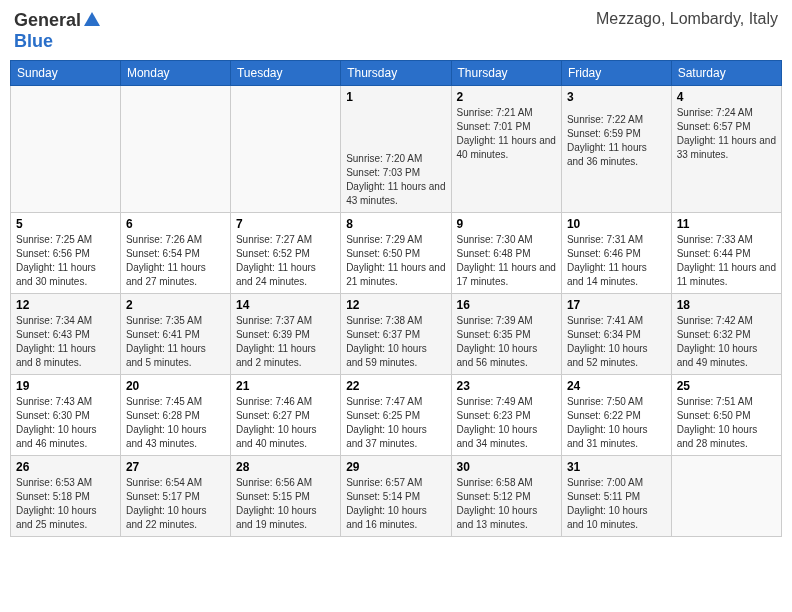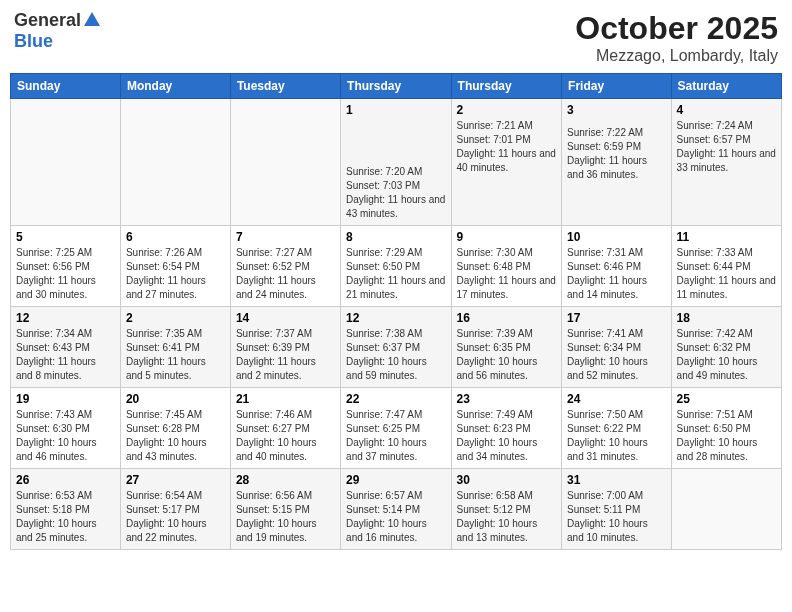--- a/index.html
+++ b/index.html
@@ -54,21 +54,21 @@
       width: 100%;
       border-collapse: collapse;
       font-size: 11px;
     }
     .calendar th {
       background: #2a6fc9;
       color: #fff;
       text-align: left;
       padding: 5px 6px;
       font-size: 12px;
-      font-weight: bold;
+      font-weight: normal;
       border: 1px solid #1a5aaa;
     }
     .calendar td {
       vertical-align: top;
       border: 1px solid #ccc;
       padding: 4px 5px;
       width: 113px;
       min-height: 80px;
       background: #fff;
     }
@@ -109,21 +109,20 @@
         <svg width="18" height="18" viewBox="0 0 18 18">
           <polygon points="9,2 17,16 1,16" fill="#2a6fc9"></polygon>
         </svg>
       </span>
     </div>
     <div>
       <span class="logo-blue">Blue</span>
     </div>
   </div>
   <div class="title-block">
-    <div class="month-title">October 2025</div>
     <div class="location">Mezzago, Lombardy, Italy</div>
   </div>
 </div>
 
 <table class="calendar">
   <thead>
     <tr>
     <th>Sunday</th>
         <th>Monday</th>
         <th>Tuesday</th>

